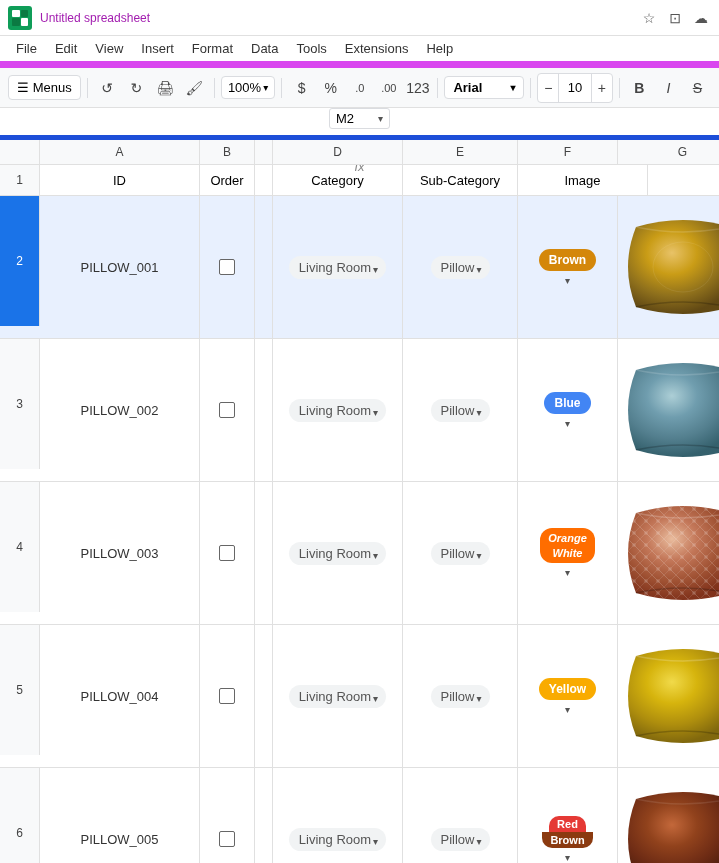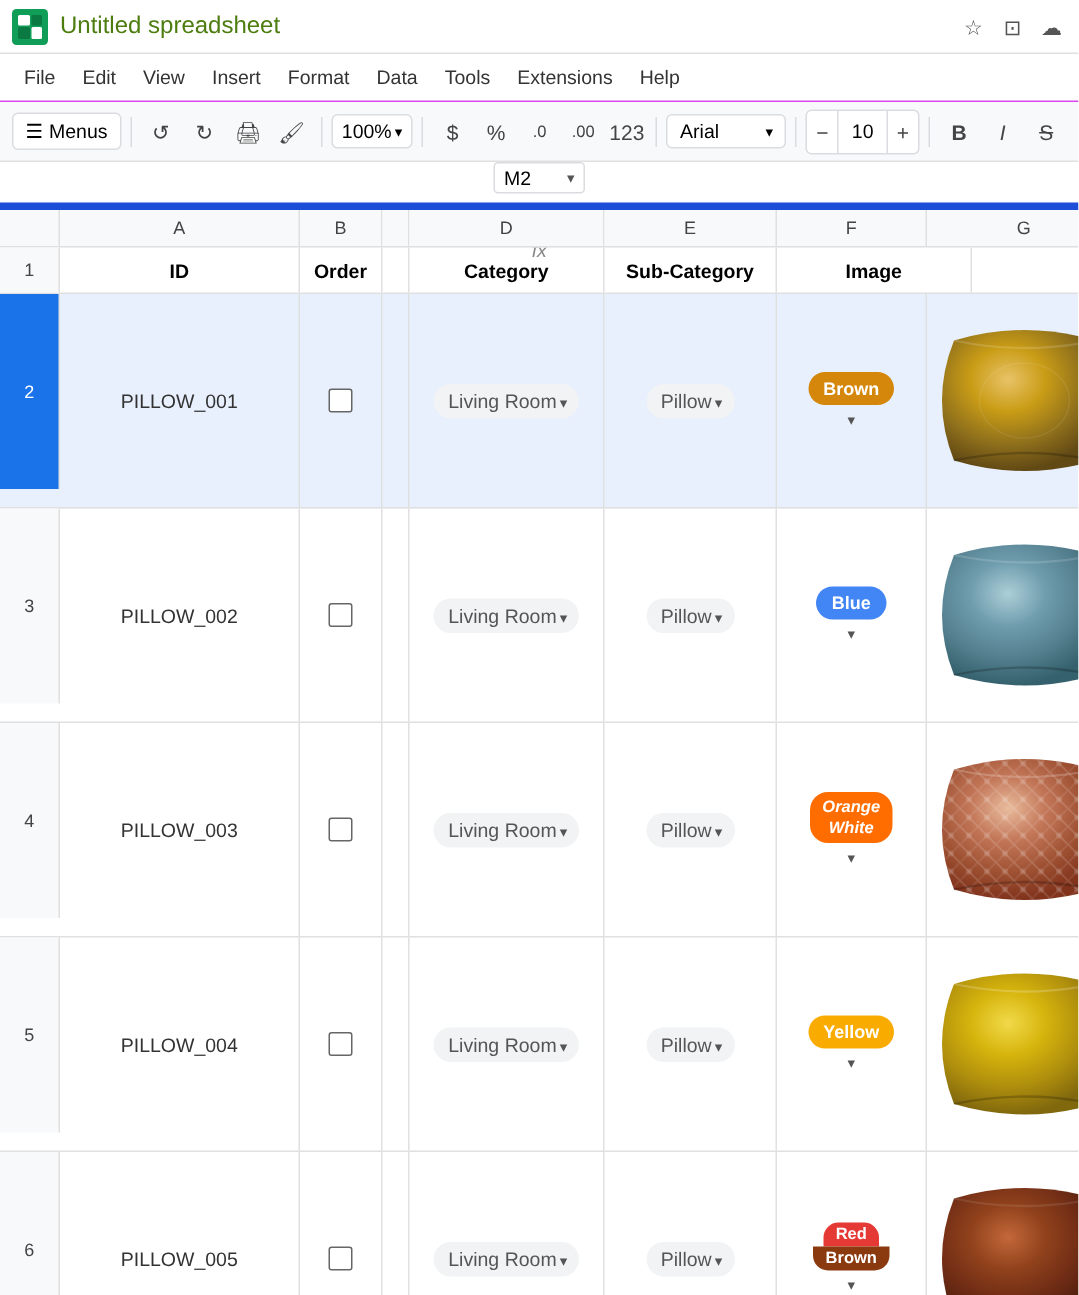--- a/index.html
+++ b/index.html
@@ -30,21 +30,21 @@
     .title-icons { display: flex; gap: 6px; }
     .title-icon-btn { width: 20px; height: 20px; display: flex; align-items: center; justify-content: center; color: #555; font-size: 14px; cursor: pointer; }
 
     
     .menu-bar {
       height: 32px;
       display: flex;
       align-items: center;
       padding: 0 8px;
       gap: 2px;
-      border-bottom: 1px solid #d946ef;
+      border-bottom: 7px solid #d946ef;
     }
     .menu-item {
       padding: 4px 8px;
       font-size: 13px;
       color: #333;
       cursor: pointer;
       border-radius: 3px;
     }
 
     
@@ -86,20 +86,21 @@
     }
     .font-select {
       display: flex; align-items: center; gap: 2px;
       padding: 3px 8px;
       border: 1px solid #dadce0;
       border-radius: 4px;
       font-size: 13px;
       background: #fff;
       min-width: 80px;
       cursor: pointer;
+      font-weight: bold;
     }
     .font-size-box {
       display: flex; align-items: center; gap: 2px;
       border: 1px solid #dadce0;
       border-radius: 4px;
       background: #fff;
       overflow: hidden;
     }
     .font-size-val {
       padding: 3px 6px;
@@ -193,21 +194,21 @@
       color: #333;
     }
     .cell-a { width: 160px; min-width: 160px; }
     .cell-b { width: 55px; min-width: 55px; }
     .cell-d { width: 130px; min-width: 130px; }
     .cell-e { width: 115px; min-width: 115px; }
     .cell-f { width: 100px; min-width: 100px; }
     .cell-g { width: 130px; min-width: 130px; }
 
     .header-cell {
-      font-weight: bold;
+      font-weight: normal;
       font-size: 13px;
       color: #000;
     }
 
     
     .row-h30 .cell { height: 30px; }
     .row-h30 .row-num { height: 30px; }
     .row-h130 .cell { height: 142px; }
     .row-h130 .row-num { height: 130px; }
 
@@ -280,21 +281,21 @@
 
 <div class="title-bar">
   <div class="app-icon">
     <div class="app-icon-inner">
       <div class="app-icon-cell"></div>
       <div class="app-icon-cell dark"></div>
       <div class="app-icon-cell dark"></div>
       <div class="app-icon-cell"></div>
     </div>
   </div>
-  <span style="font-size:16px; color:#4d7c0f; flex:1;">Untitled spreadsheet</span>
+  <span style="font-size:12px; color:#a21caf; flex:1;">Untitled spreadsheet</span>
   <div class="title-icons">
     <div class="title-icon-btn">☆</div>
     <div class="title-icon-btn">⊡</div>
     <div class="title-icon-btn">☁</div>
   </div>
 </div>
 
 <div class="menu-bar">
   <div class="menu-item">File</div>
   <div class="menu-item">Edit</div>

